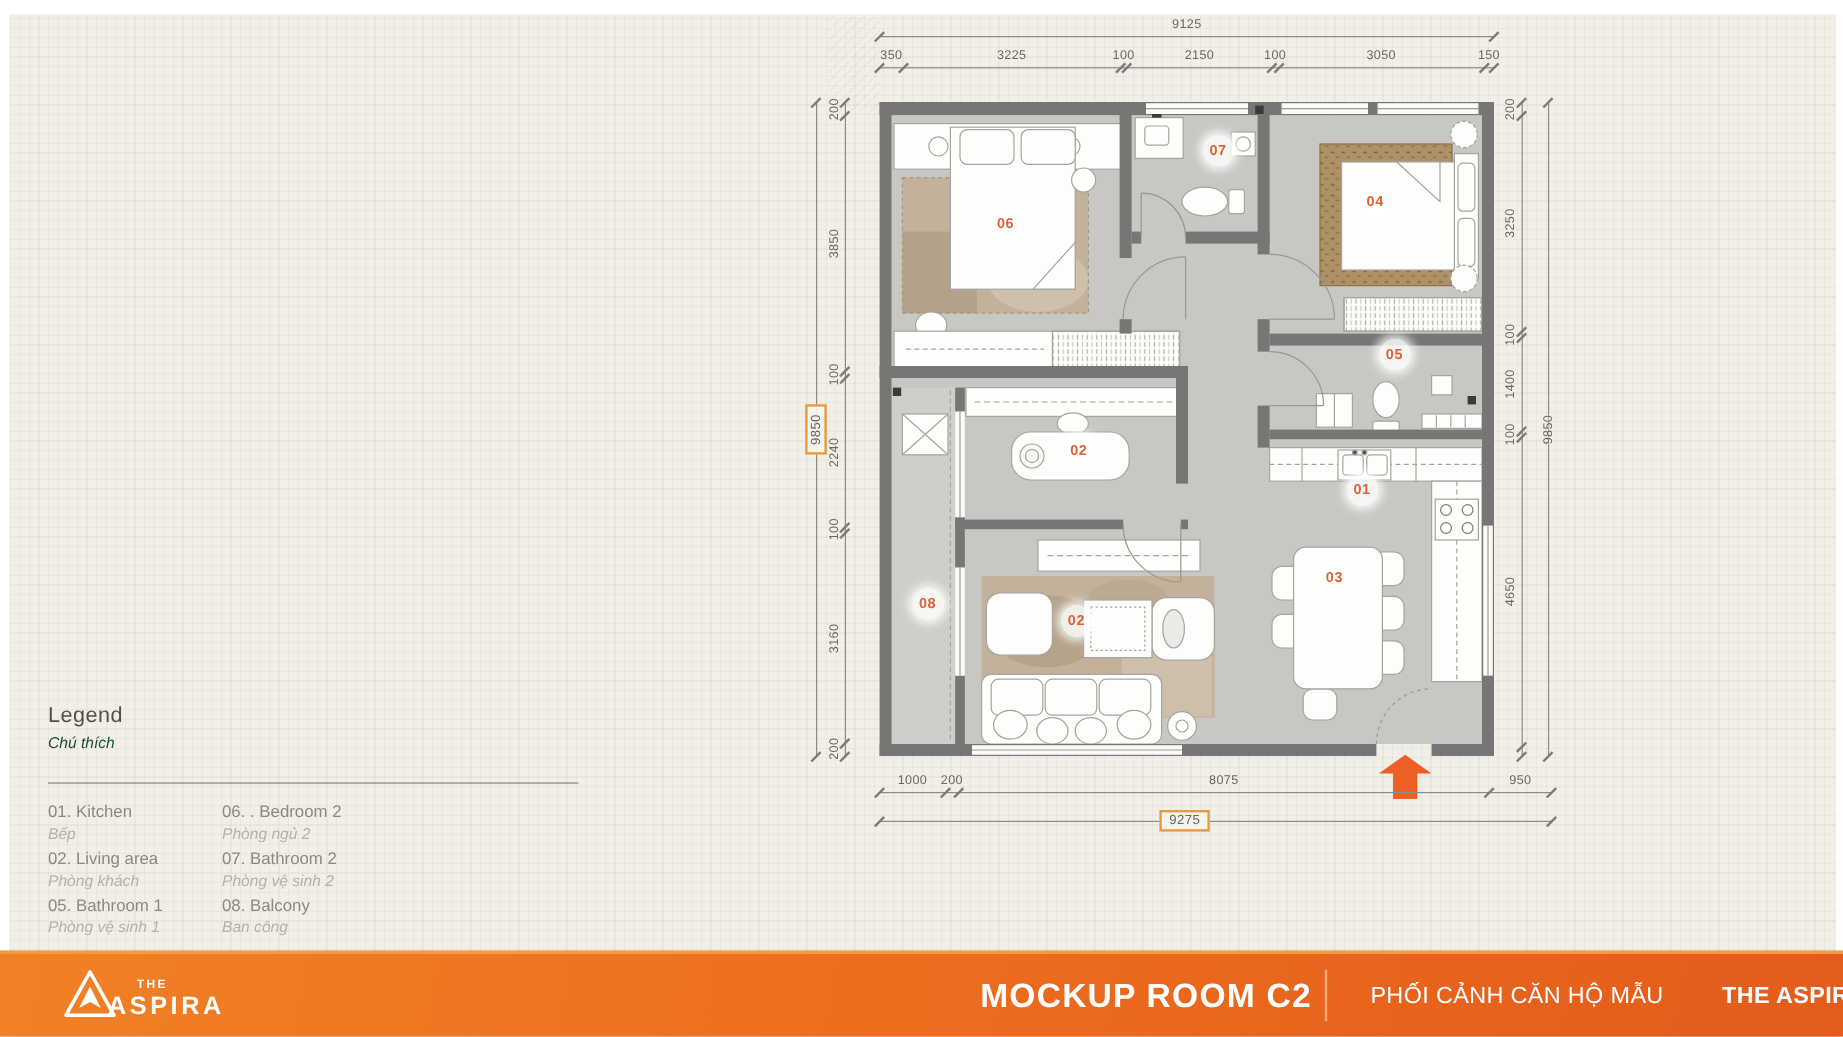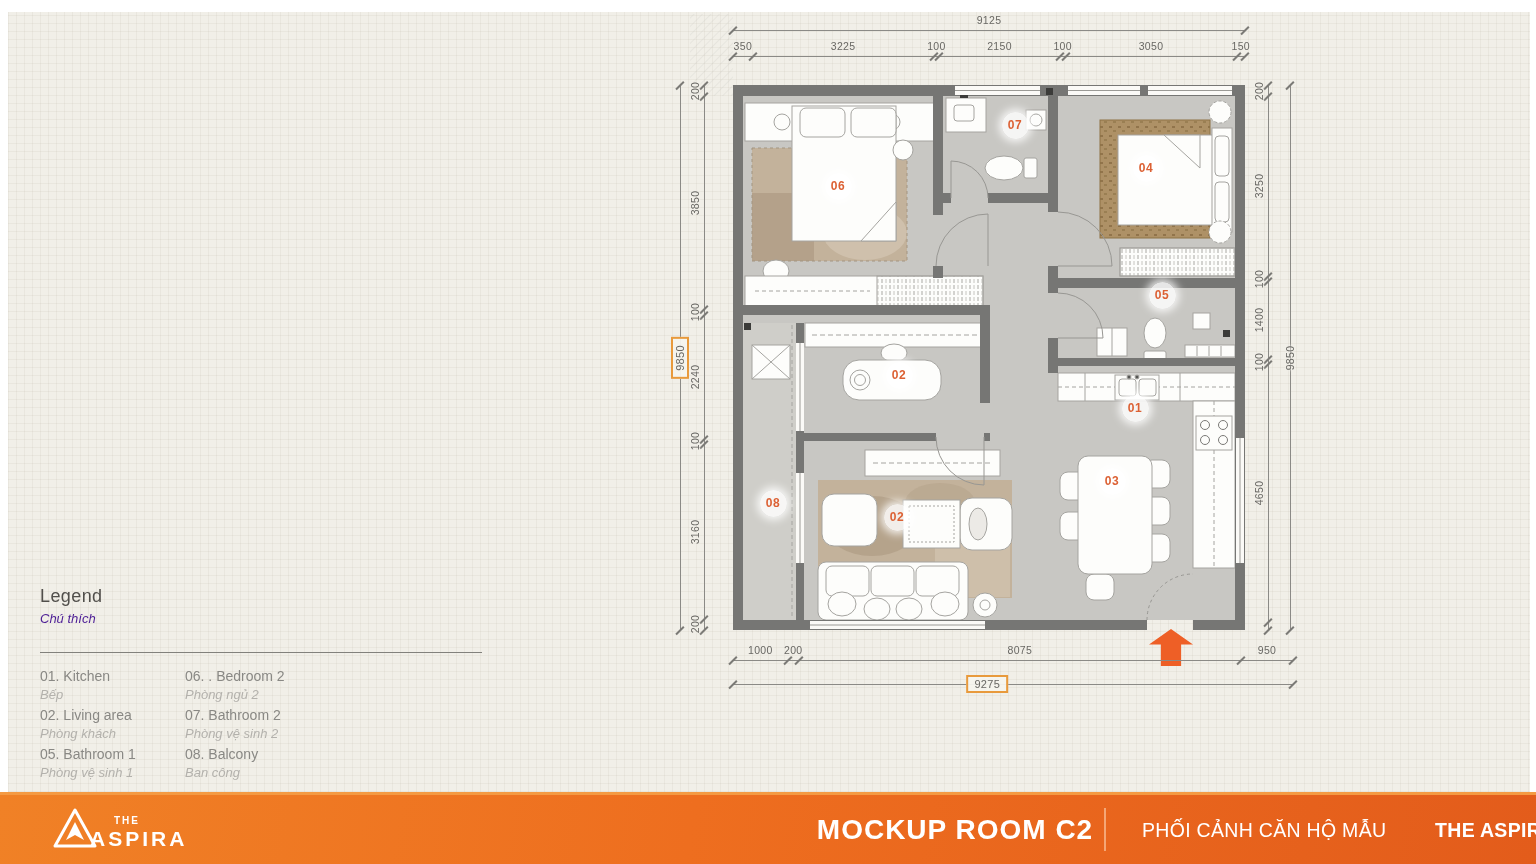--- a/index.html
+++ b/index.html
@@ -12,21 +12,21 @@
   .canvas{
     position:absolute;left:8px;top:12px;right:6px;bottom:0;
     background-color:#f1efe8;
     background-image:
       repeating-linear-gradient(0deg, rgba(165,155,135,0.10) 0 1px, transparent 1px 8px),
       repeating-linear-gradient(90deg, rgba(165,155,135,0.10) 0 1px, transparent 1px 8px);
   }
   
   .legend{position:absolute;left:40px;top:586px;width:470px;}
   .legend-title{font-size:18px;color:#514f4b;letter-spacing:.4px;}
-  .legend-sub{font-size:13px;font-style:italic;color:#4c1d95;margin-top:4px;}
+  .legend-sub{font-size:13px;font-style:italic;color:#14532d;margin-top:4px;}
   .legend-rule{border:none;border-top:1.5px solid #82817c;margin:26px 0 14px 0;width:442px;}
   .legend-grid{display:grid;grid-template-columns:145px 145px 170px;grid-auto-flow:column;grid-template-rows:repeat(3,39px);column-gap:0;}
   .legend-item .en{font-size:14px;color:#898884;line-height:19px;}
   .legend-item .vi{font-size:13px;font-style:italic;color:#b3b1ac;line-height:18px;}
   
   .plan-wrap{position:absolute;left:640px;top:8px;width:800px;height:724px;}
   .plan-wrap svg{position:absolute;left:0;top:0;}
   .badge{
     position:absolute;width:27px;height:27px;border-radius:50%;
     background:rgba(255,255,255,.82);box-shadow:0 0 8px 3px rgba(255,255,255,.85);

